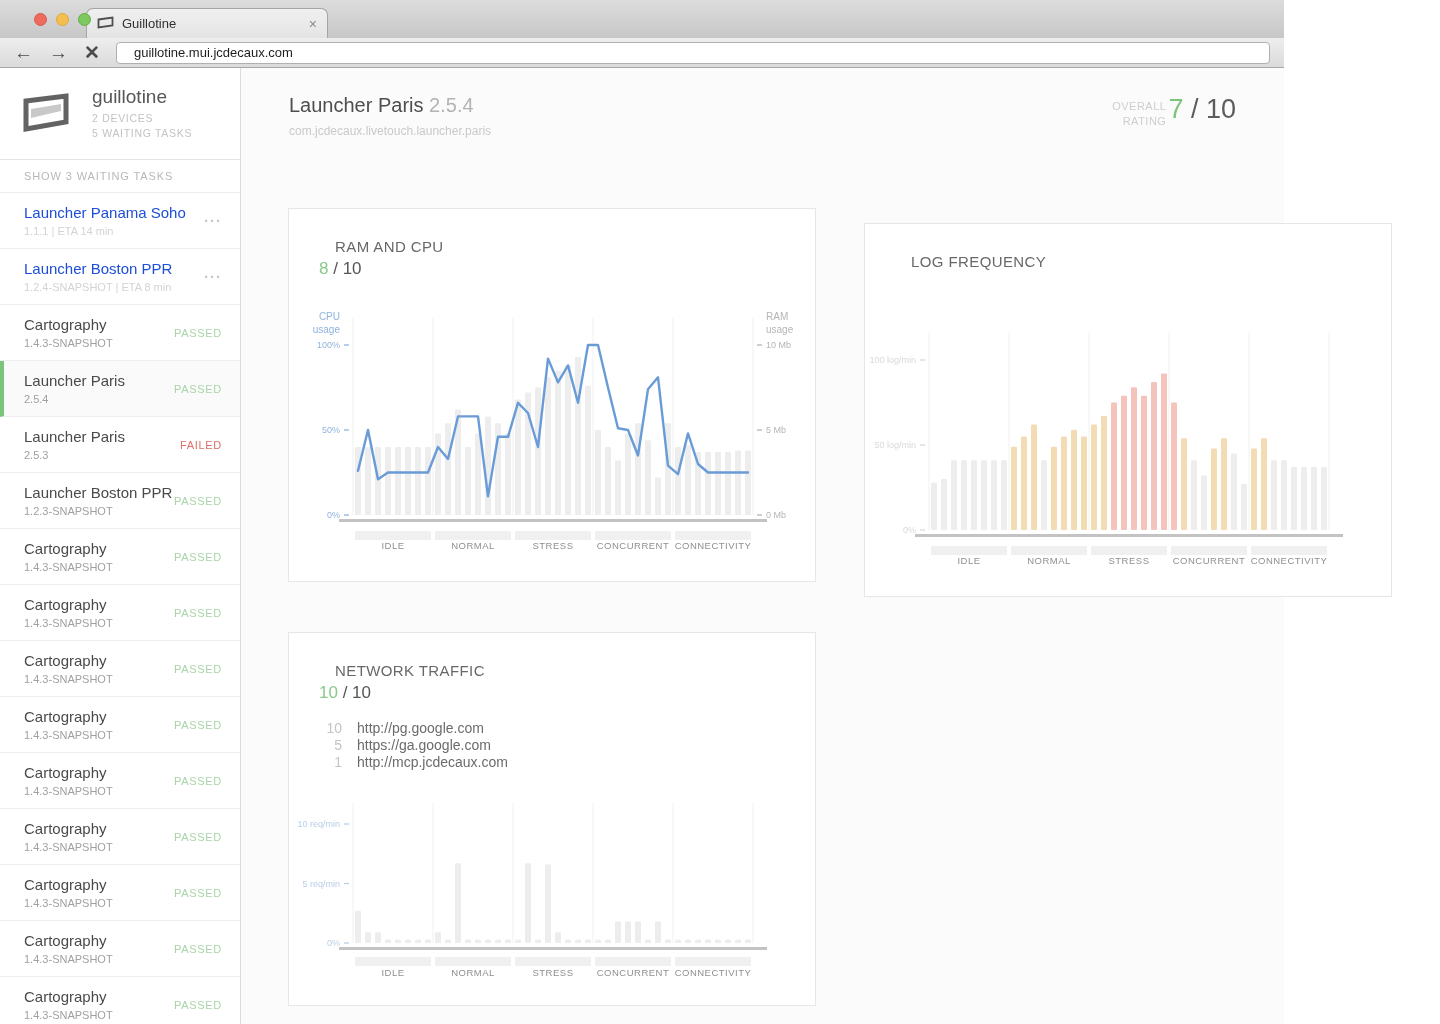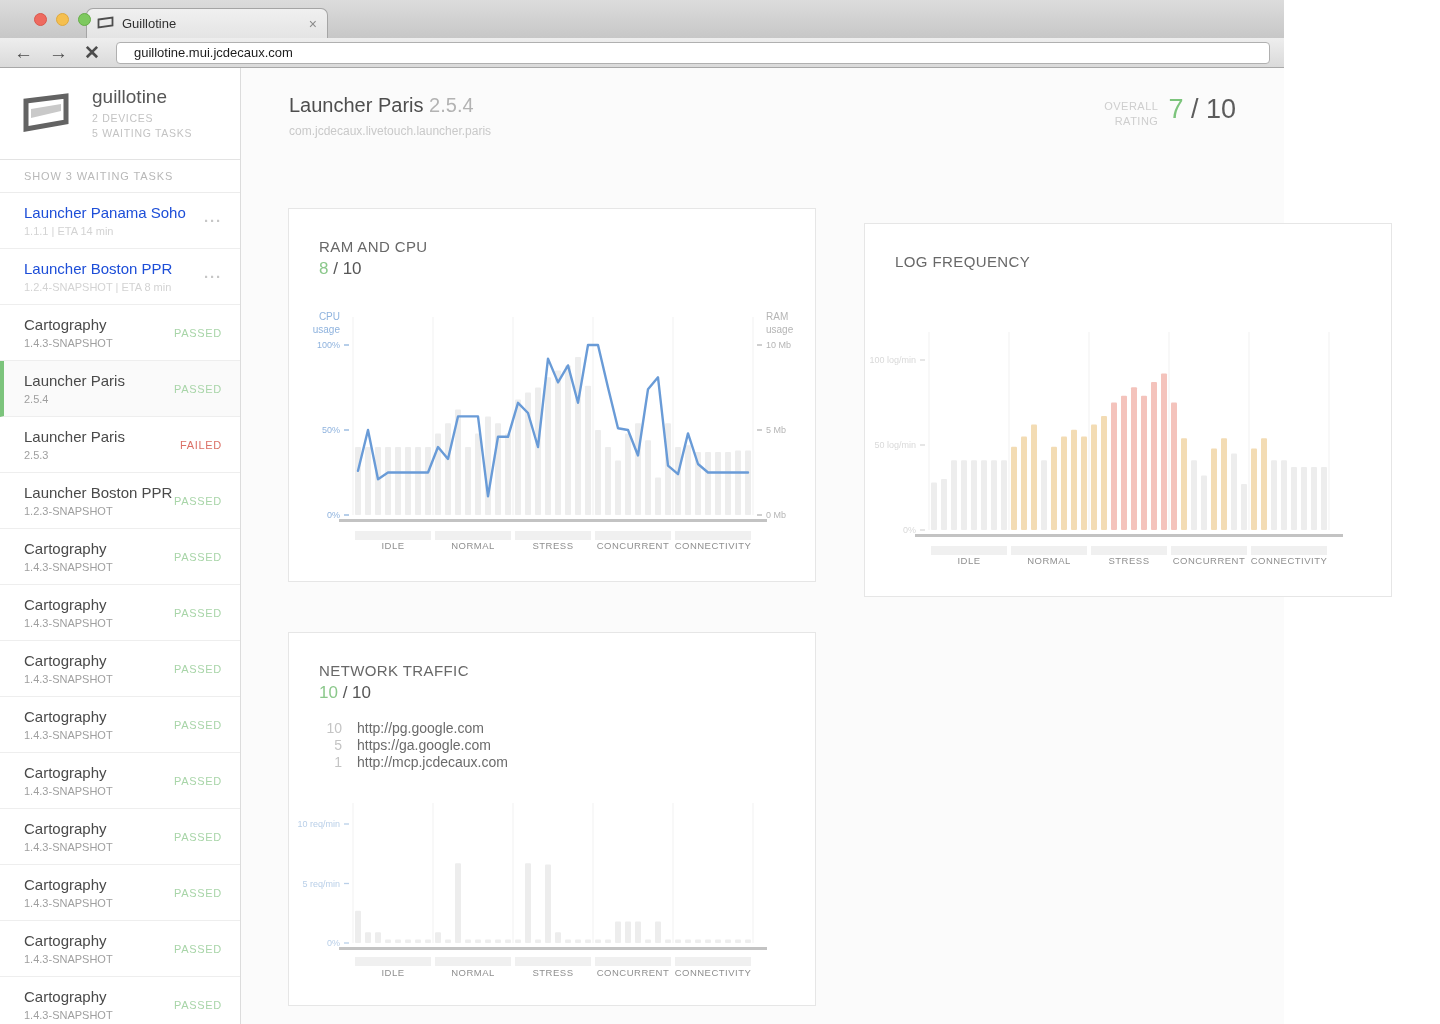--- a/index.html
+++ b/index.html
@@ -49,33 +49,33 @@
   .status.passed { color:#a8d5a8; }
   .status.failed { color:#db7066; }
   .menu-dots { color:#c6c6c6; font-size:15px; font-weight:bold; letter-spacing:1px; }
 
   
   main { flex:1; position:relative; background:#fbfbfb; min-width:0; }
   .main-header { display:flex; justify-content:space-between; padding:26px 48px 0 48px; }
   .page-title { font-size:20px; color:#4e4e4e; }
   .page-title .version { color:#b3b3b3; }
   .package { font-size:12px; color:#c9c9c9; margin-top:7px; }
-  .rating { display:flex; align-items:flex-start; gap:10px; }
+  .rating { display:flex; align-items:flex-start; gap:2px; }
   .rating-label { font-size:11px; color:#cecece; text-align:right; letter-spacing:.5px;
     line-height:1.35; margin-top:5px; }
   .rating-value { font-size:27px; color:#5c5c5c; }
   .rating-value .num { color:#7cc47c; }
 
   .card { position:absolute; width:528px; height:374px; background:#fff;
     border:1px solid #e6e6e6; }
   #card-0 { left:47px; top:140px; }
   #card-1 { left:623px; top:155px; }
   #card-2 { left:47px; top:564px; }
   .card-title { font-size:15px; font-weight:normal; color:#686868; letter-spacing:.4px;
-    margin:29px 0 4px 30px; }
+    margin:29px 0 4px 46px; }
   .card-score { font-size:17px; color:#565656; margin-left:30px; }
   .card-score .num.green { color:#8bc88b; }
   .card-score .num.orange { color:#e0a75c; }
   .chart { position:absolute; left:0; }
   #chart-0, #chart-1 { top:96px; }
   #chart-2 { top:158px; }
   svg text { font-family:"Liberation Sans", sans-serif; }
 
   .url-list { margin:17px 0 0 30px; font-size:14px; }
   .url-row { display:flex; gap:15px; line-height:17px; }

